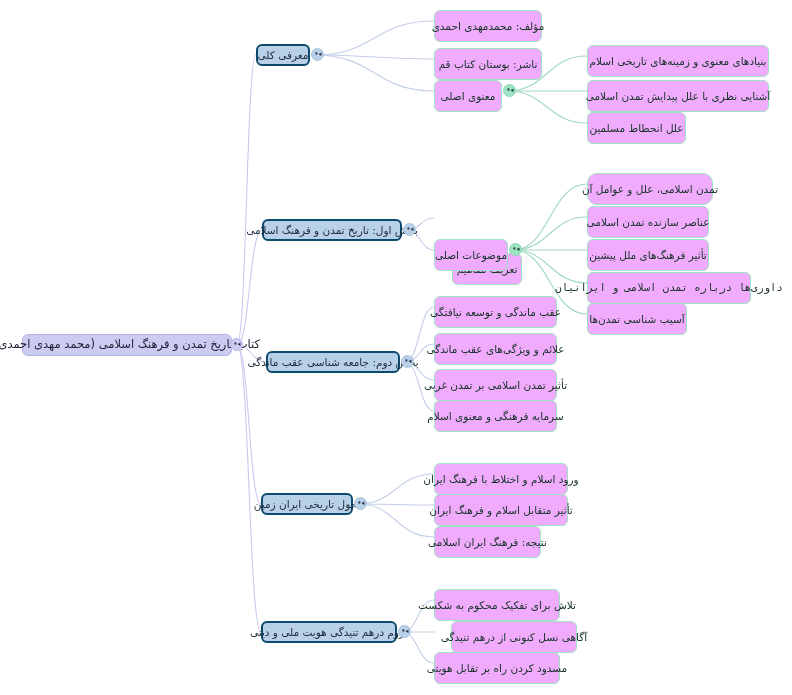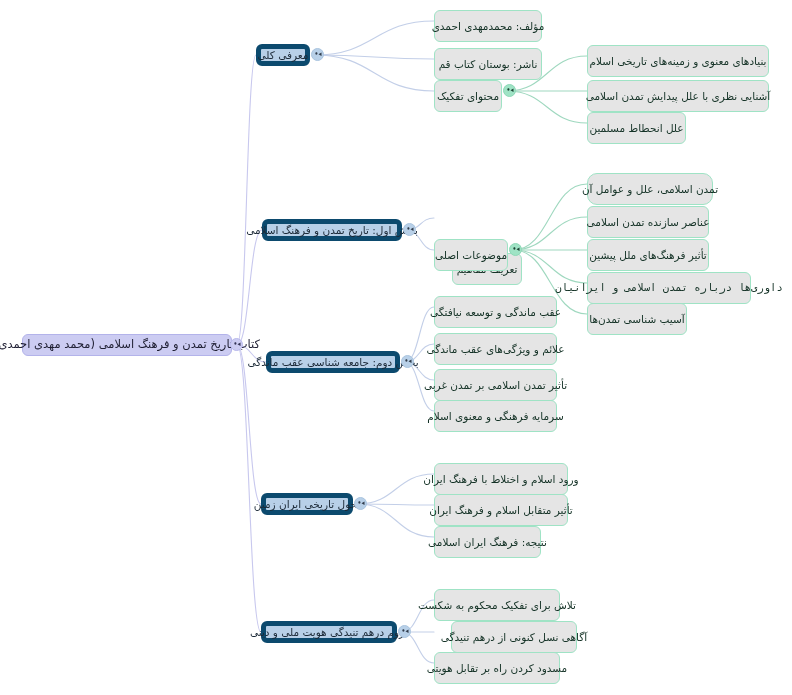--- a/index.html
+++ b/index.html
@@ -46,27 +46,27 @@
   }
   .node.root {
     background: #ccccf2;
     border: 1px solid #b3b3ea;
     color: #1f1f33;
     font-size: 11.5px;
     padding: 0 9px;
   }
   .node.branch {
     background: #b8d0e8;
-    border: 5px solid #0c4a6e;
+    border: 2px solid #0c4a6e;
     color: #1c2a38;
     font-size: 10.5px;
     padding: 0 8px;
   }
   .node.leaf {
-    background: #e5e5e5;
+    background: #f0abfc;
     border: 1px solid #9fe3c5;
     color: #143226;
     font-size: 10.5px;
     padding: 15px 8px;
   }
   .toggle {
     position: absolute;
     width: 13px;
     height: 13px;
     border-radius: 50%;
@@ -133,21 +133,21 @@
         <path d="M 402 632 C 418 632, 418 600, 434 600" stroke="#c3cfe8" fill="none"></path>
         <path d="M 402 632 C 418 632, 418 632, 434 632" stroke="#c3cfe8" fill="none"></path>
         <path d="M 402 632 C 418 632, 418 663, 434 663" stroke="#c3cfe8" fill="none"></path>
       </g>
   </svg>
   <div id="node-layer">
       <div class="node root" style="left: 22px; top: 334px; width: 210px; height: 22px;">کتاب تاریخ تمدن و فرهنگ اسلامی (محمد مهدی احمدی)</div>
       <div class="node branch" style="left: 256px; top: 44px; width: 54px; height: 22px;">معرفی کلی</div>
       <div class="node leaf" style="left: 434px; top: 10px; width: 108px; height: 22px;">مؤلف: محمدمهدی احمدی</div>
       <div class="node leaf" style="left: 434px; top: 48px; width: 108px; height: 22px;">ناشر: بوستان کتاب قم</div>
-      <div class="node leaf" style="left: 434px; top: 80px; width: 68px; height: 22px;">محتوای تفکیک</div>
+      <div class="node leaf" style="left: 434px; top: 80px; width: 68px; height: 22px;">معنوی اصلی</div>
       <div class="node leaf" style="left: 587px; top: 45px; width: 182px; height: 22px;">بنیادهای معنوی و زمینه‌های تاریخی اسلام</div>
       <div class="node leaf" style="left: 587px; top: 80px; width: 182px; height: 22px;">آشنایی نظری با علل پیدایش تمدن اسلامی</div>
       <div class="node leaf" style="left: 587px; top: 112px; width: 99px; height: 22px;">علل انحطاط مسلمین</div>
       <div class="node branch" style="left: 262px; top: 219px; width: 140px; height: 22px;">بخش اول: تاریخ تمدن و فرهنگ اسلامی</div>
       <div class="node leaf" style="left: 452px; top: 207px; width: 70px; height: 23px; margin-top: 46px;">تعریف مفاهیم</div>
       <div class="node leaf" style="left: 434px; top: 239px; width: 74px; height: 22px;">موضوعات اصلی</div>
       <div class="node leaf" style="left: 587px; top: 173px; width: 126px; height: 22px; border-radius: 10px;">تمدن اسلامی، علل و عوامل آن</div>
       <div class="node leaf" style="left: 587px; top: 206px; width: 122px; height: 22px;">عناصر سازنده تمدن اسلامی</div>
       <div class="node leaf" style="left: 587px; top: 239px; width: 122px; height: 22px;">تأثیر فرهنگ‌های ملل پیشین</div>
       <div class="node leaf" style="left: 587px; top: 272px; width: 164px; height: 22px; font-family: Liberation Mono, monospace;">داوری‌ها درباره تمدن اسلامی و ایرانیان</div>

